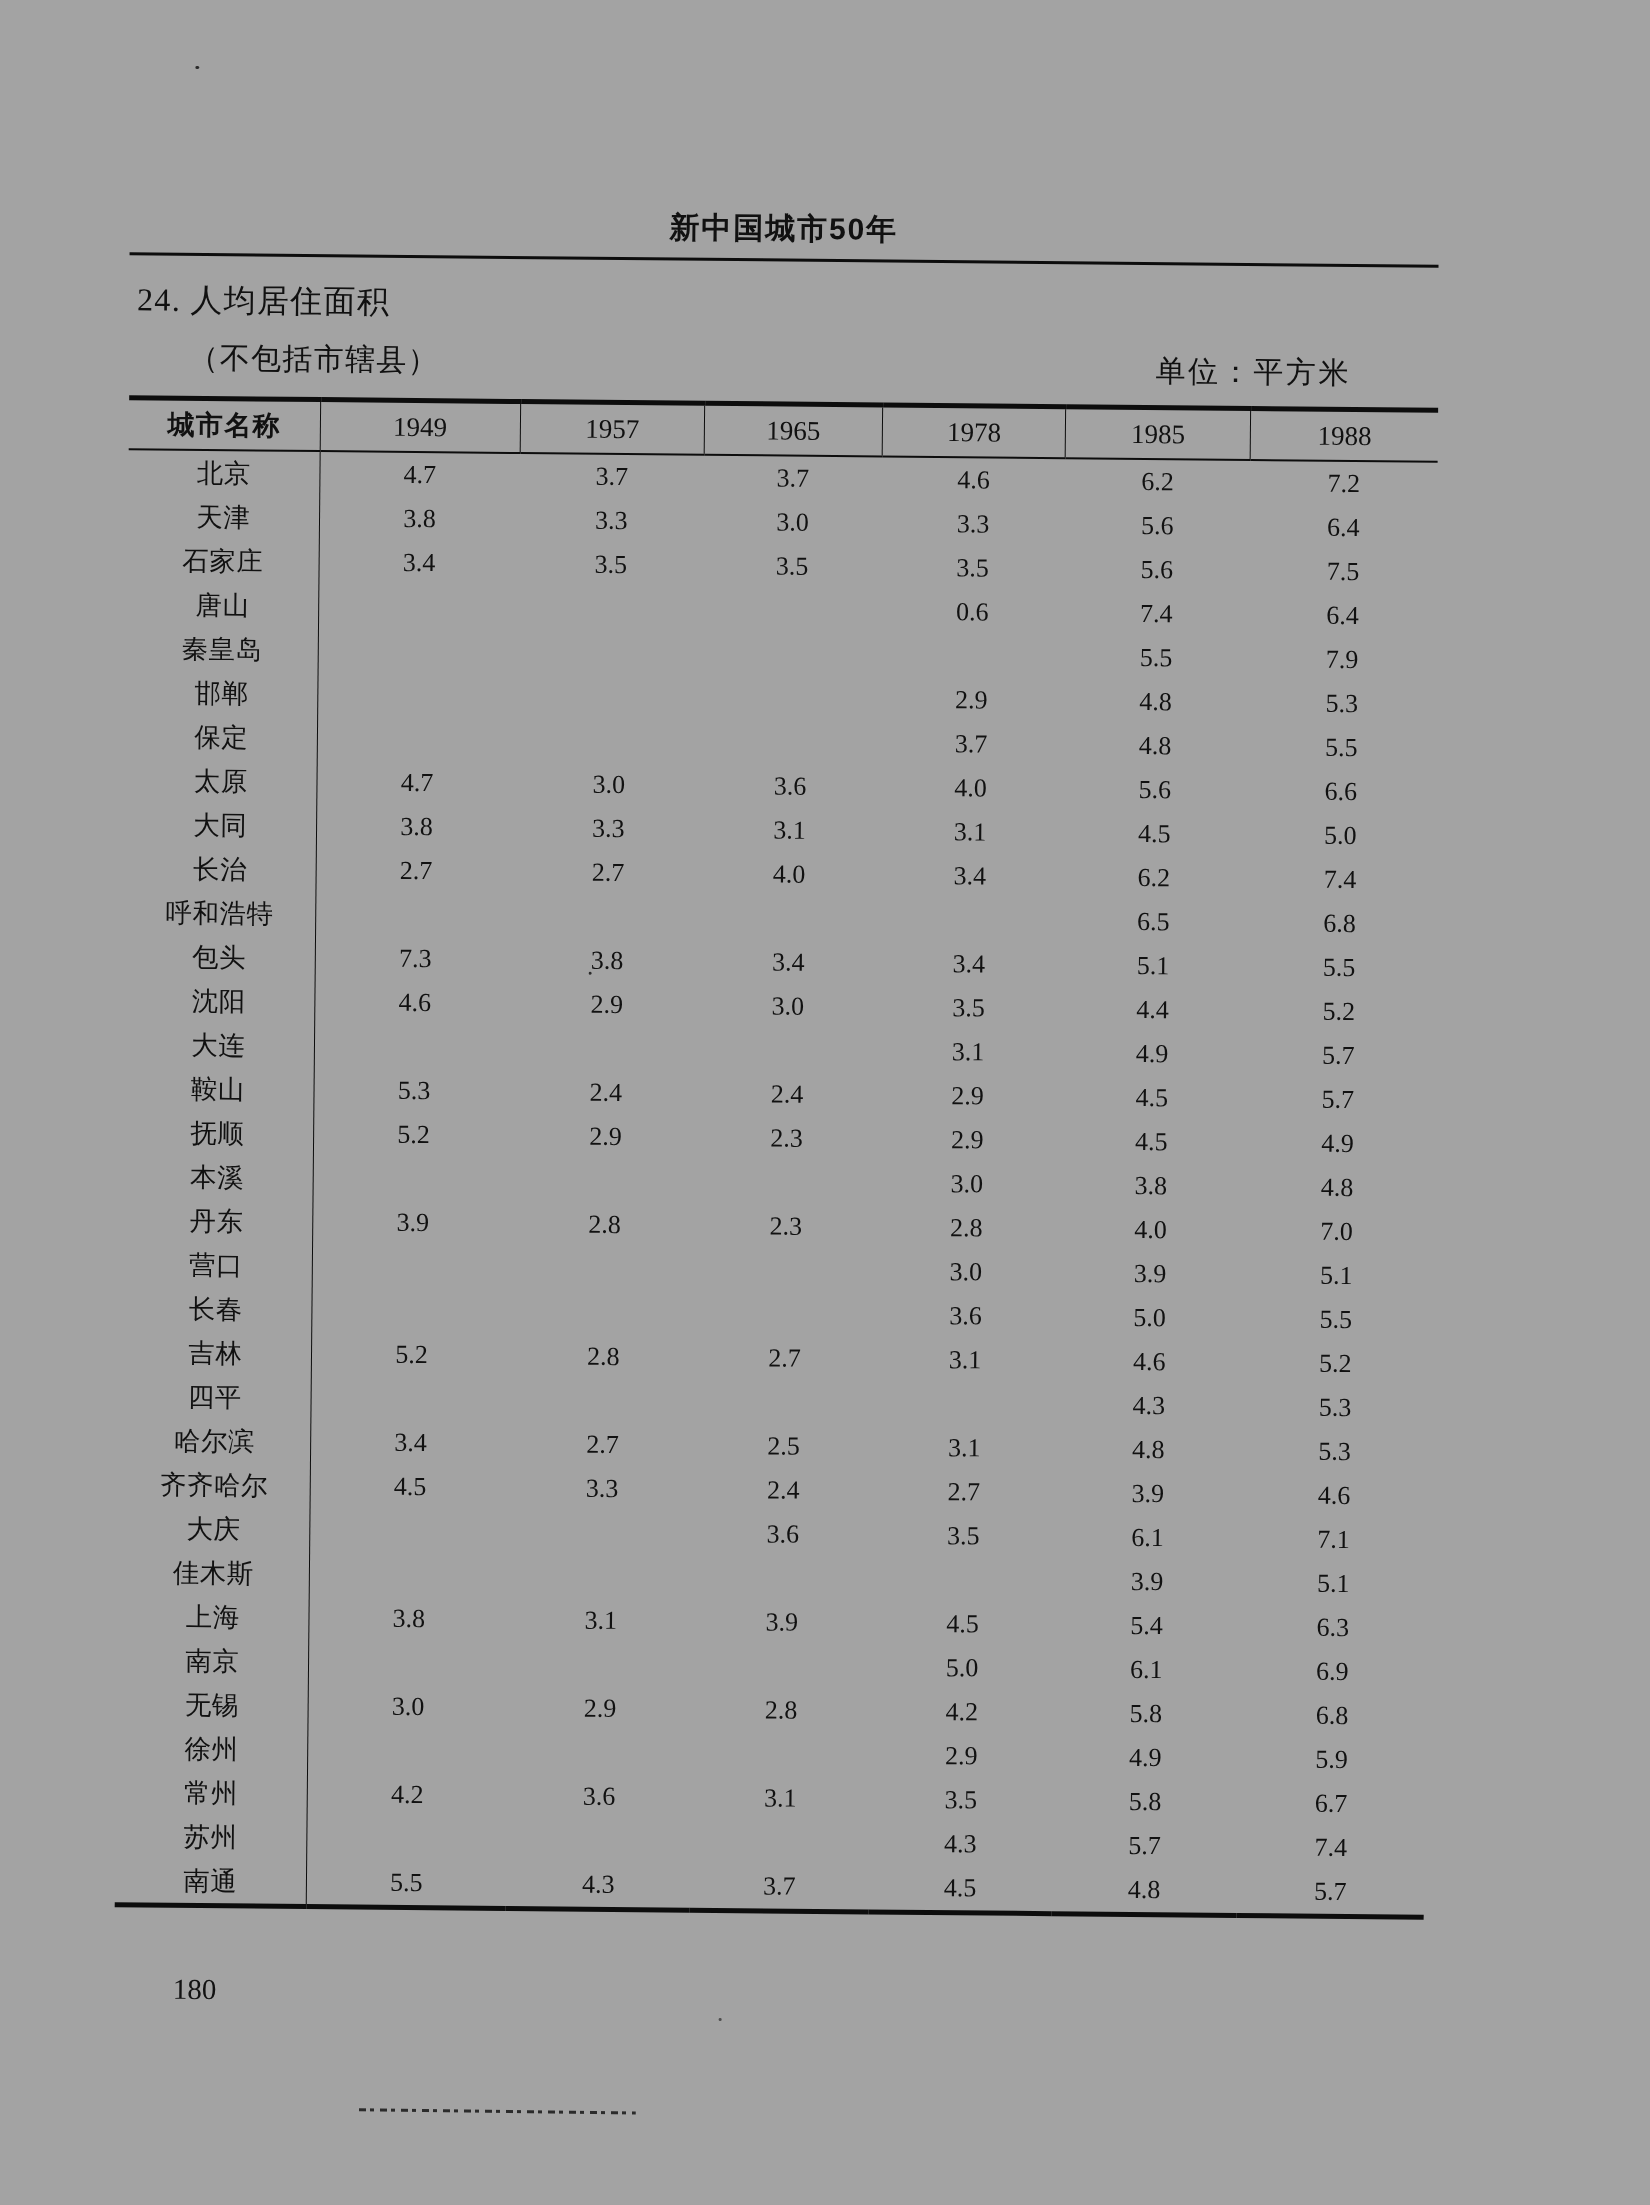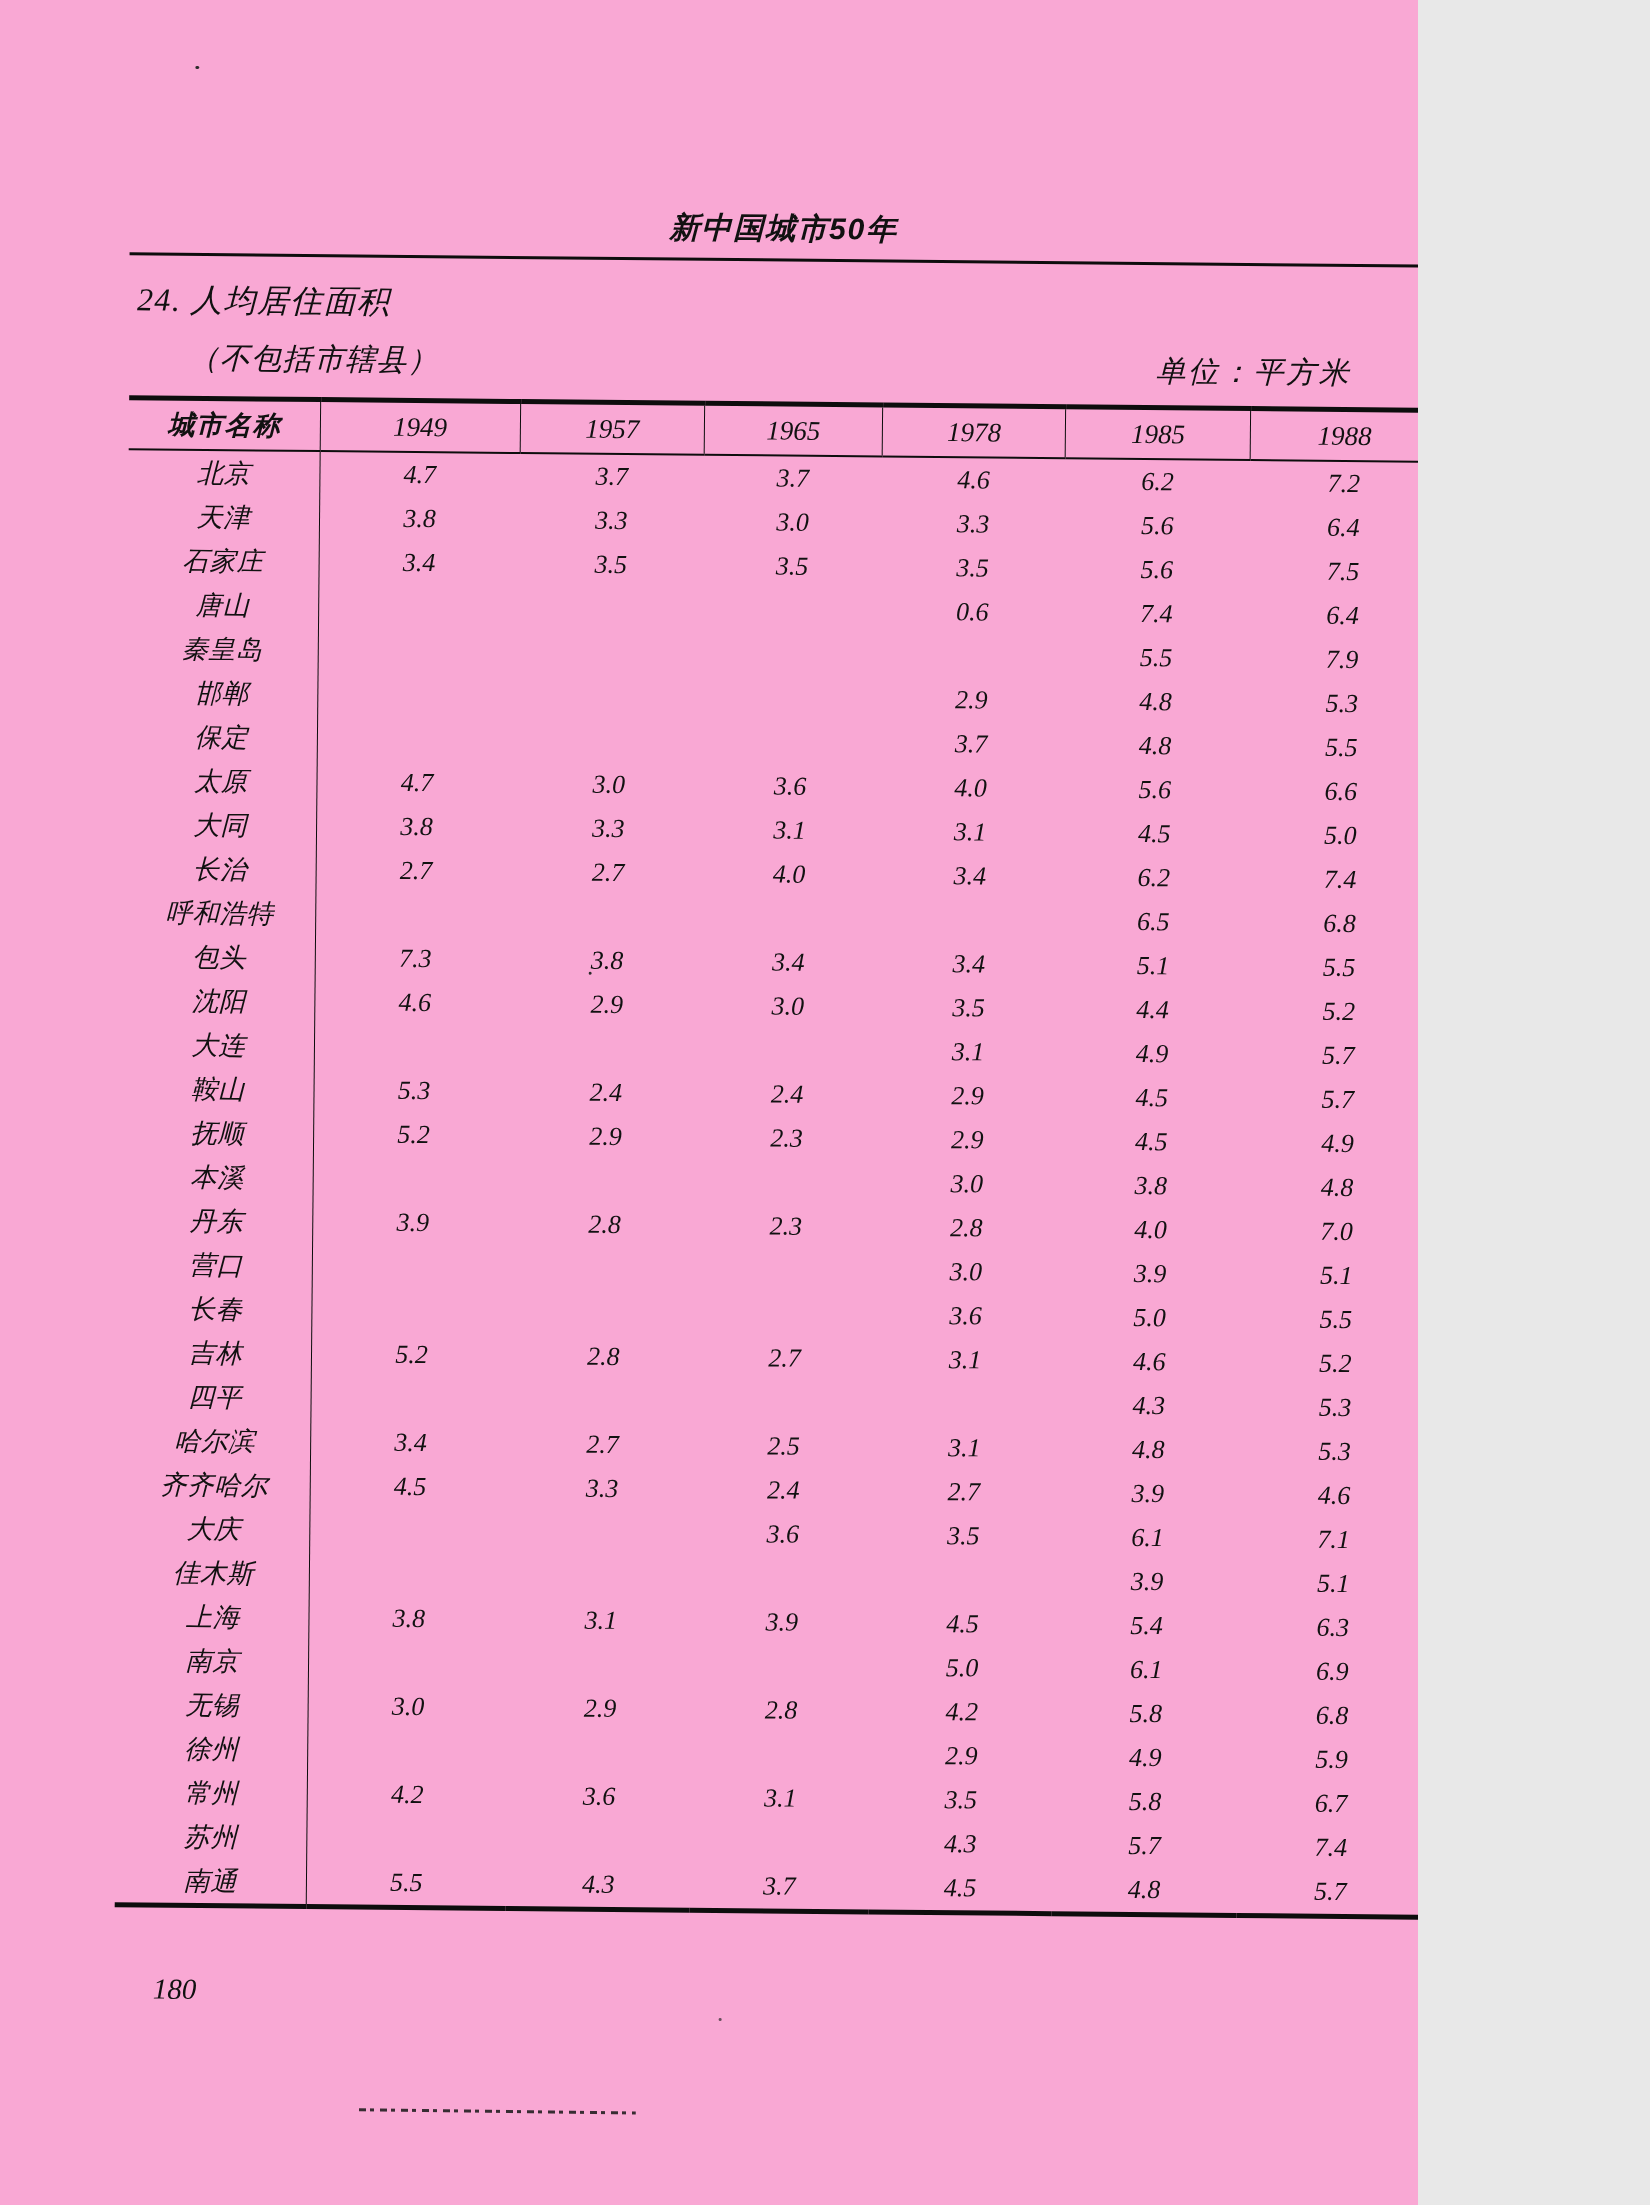--- a/index.html
+++ b/index.html
@@ -1,20 +1,19 @@
 <!DOCTYPE html>
 <html style="font-size:10.3px"><head>
 <meta charset="utf-8">
 <style>
   html,body { margin:0; padding:0; background:#e8e8e8; }
   .sheet {
-    position:relative; width:1418px; height:2205px;
-    background:#f9a8d4; color:#111; overflow:hidden;
+    position:relative; width:1650px; height:2205px;
+    background:#a3a3a3; color:#111; overflow:hidden;
     font-family:"Liberation Serif","DejaVu Serif",serif;
-    font-style:italic;
   }
   .skew { position:absolute; inset:0; transform:rotate(0.55deg); transform-origin:0 0; }
 
   .book-header {
     position:absolute; top:201px; left:0; width:1572px;
     text-align:center; font-family:"Liberation Sans","DejaVu Sans",sans-serif;
     font-weight:bold; font-size:30px; letter-spacing:1.9px;
   }
   .title-rule { position:absolute; top:251px; left:132px; width:1309px; height:3.2px; background:#0d0d0d; }
 
@@ -35,21 +34,21 @@
     font-family:"Liberation Sans","DejaVu Sans",sans-serif; font-weight:bold; letter-spacing:1.3px;
   }
   table.data thead th + th { border-left:1.9px solid #0d0d0d; }
   table.data tbody td {
     height:44px; text-align:center; vertical-align:middle;
     font-size:26px; padding:0;
   }
   table.data tbody td.city { border-right:1.9px solid #0d0d0d; font-size:26.4px; letter-spacing:0.6px; }
   table.data tbody tr:last-child td { border-bottom:5.8px solid #0d0d0d; }
 
-  .page-number { position:absolute; top:1971px; left:172px; font-size:29px; }
+  .page-number { position:absolute; top:1971px; left:192px; font-size:29px; }
 
   .scan-dash {
     position:absolute; top:2105px; left:379px; width:277px; height:3.2px; opacity:.85;
     background:repeating-linear-gradient(90deg,#161616 0 7px,transparent 7px 11px,#161616 11px 15.5px,transparent 15.5px 21px);
     transform:rotate(0.15deg);
   }
   .speck { position:absolute; background:#2a2a2a; border-radius:50%; }
   .speck.s1 { top:64px;  left:196px;  width:3.9px; height:3.2px; }
   .speck.s2 { top:966px; left:598px;  width:3.2px; height:3.2px; }
   .speck.s3 { top:2011px; left:738px; width:3.2px; height:2.6px; opacity:.7; }

